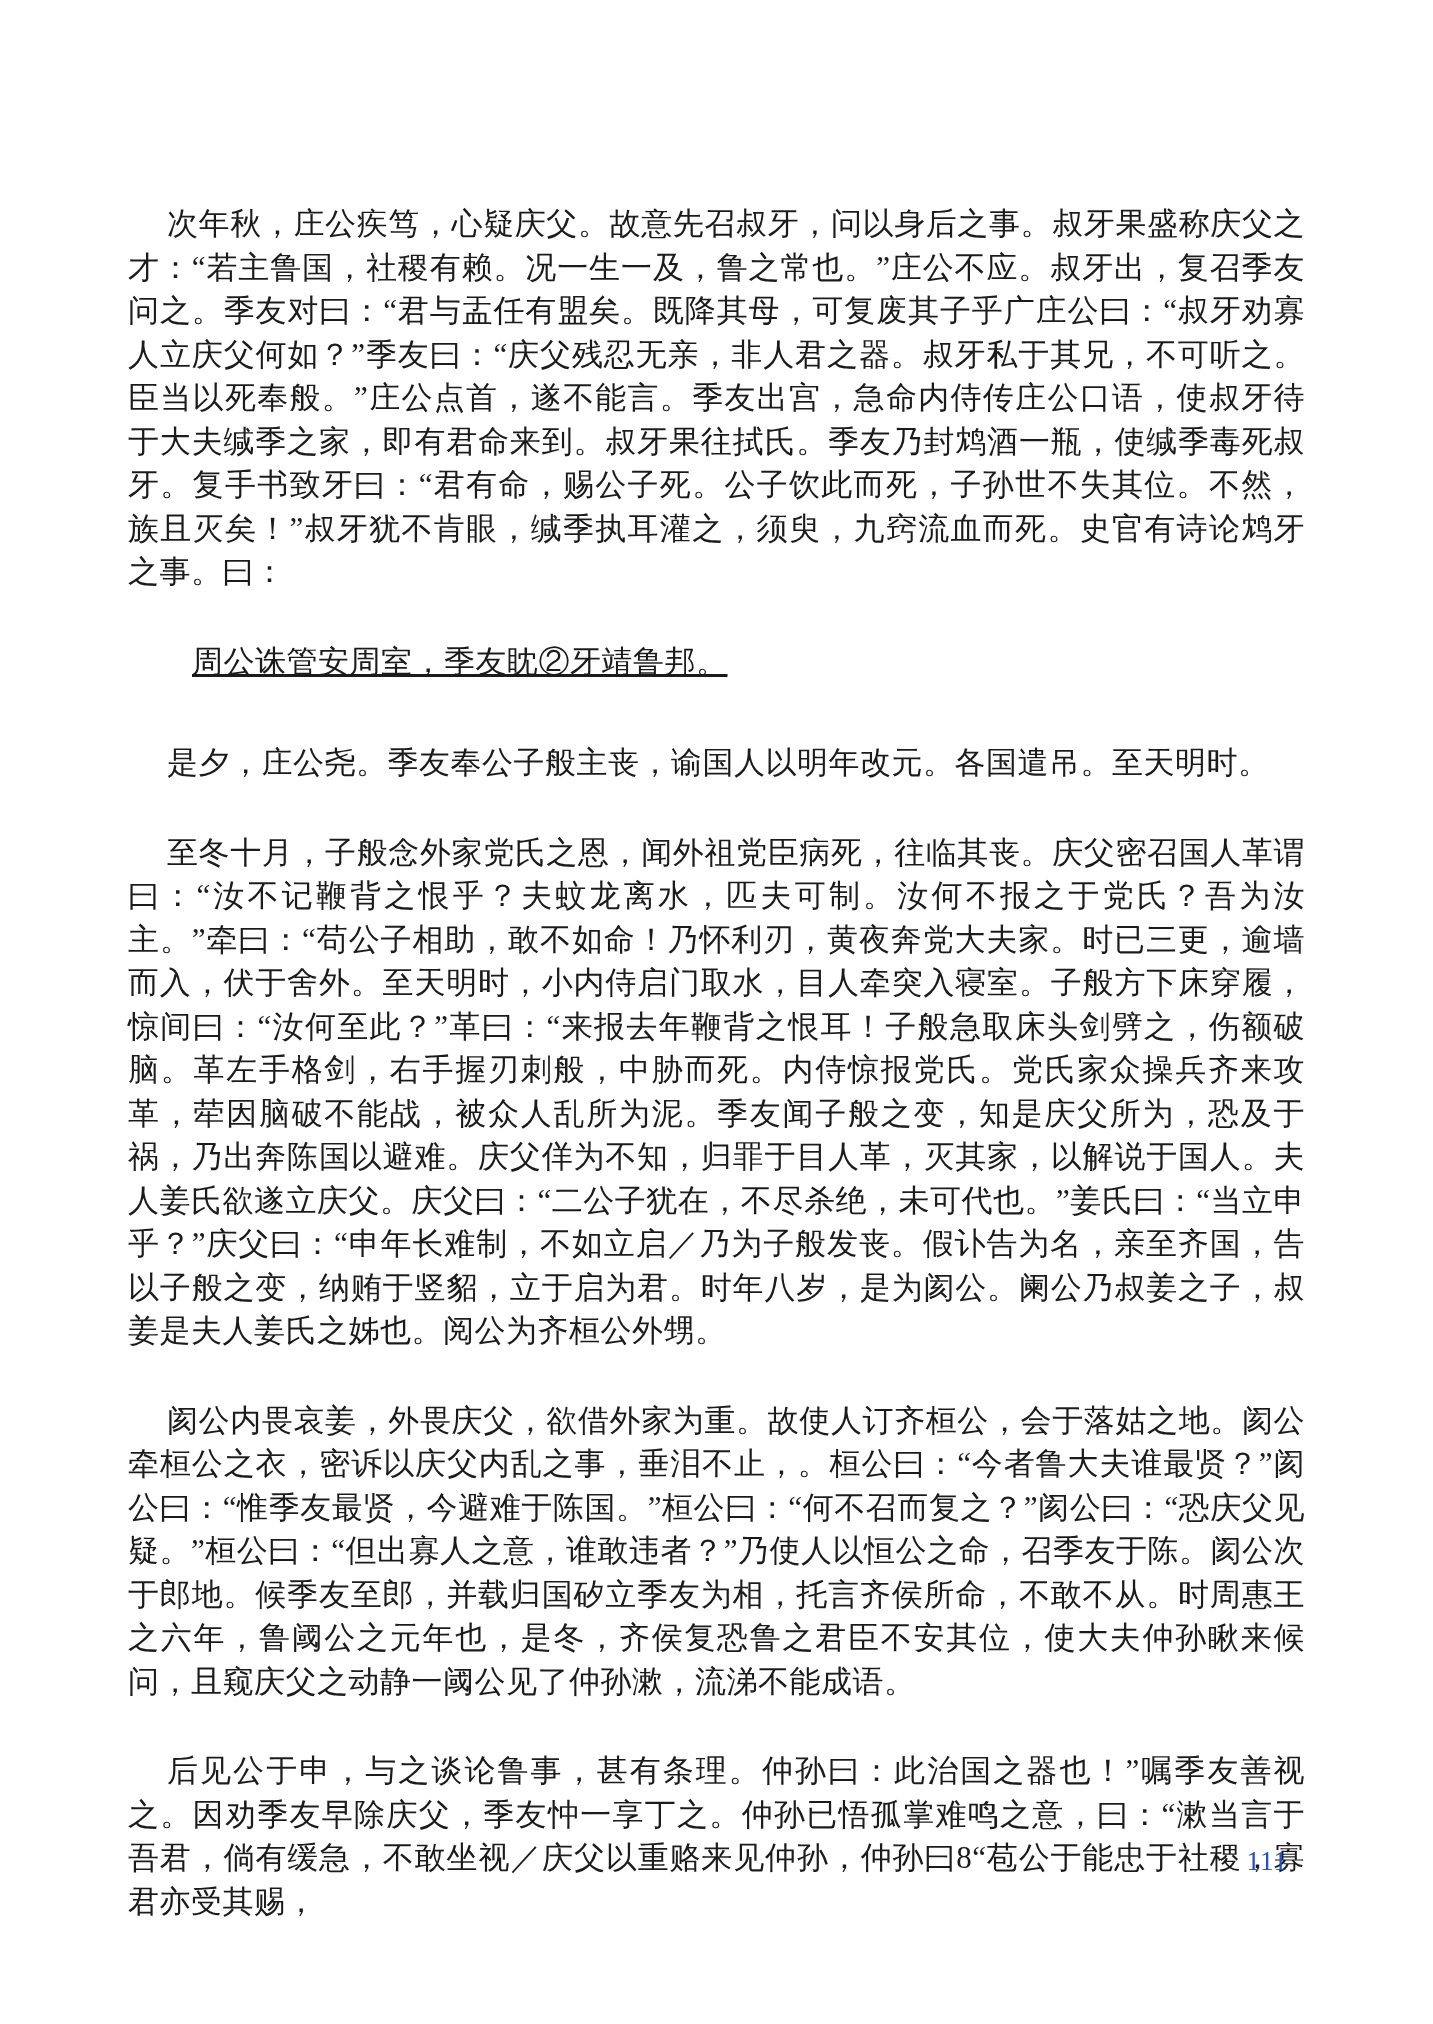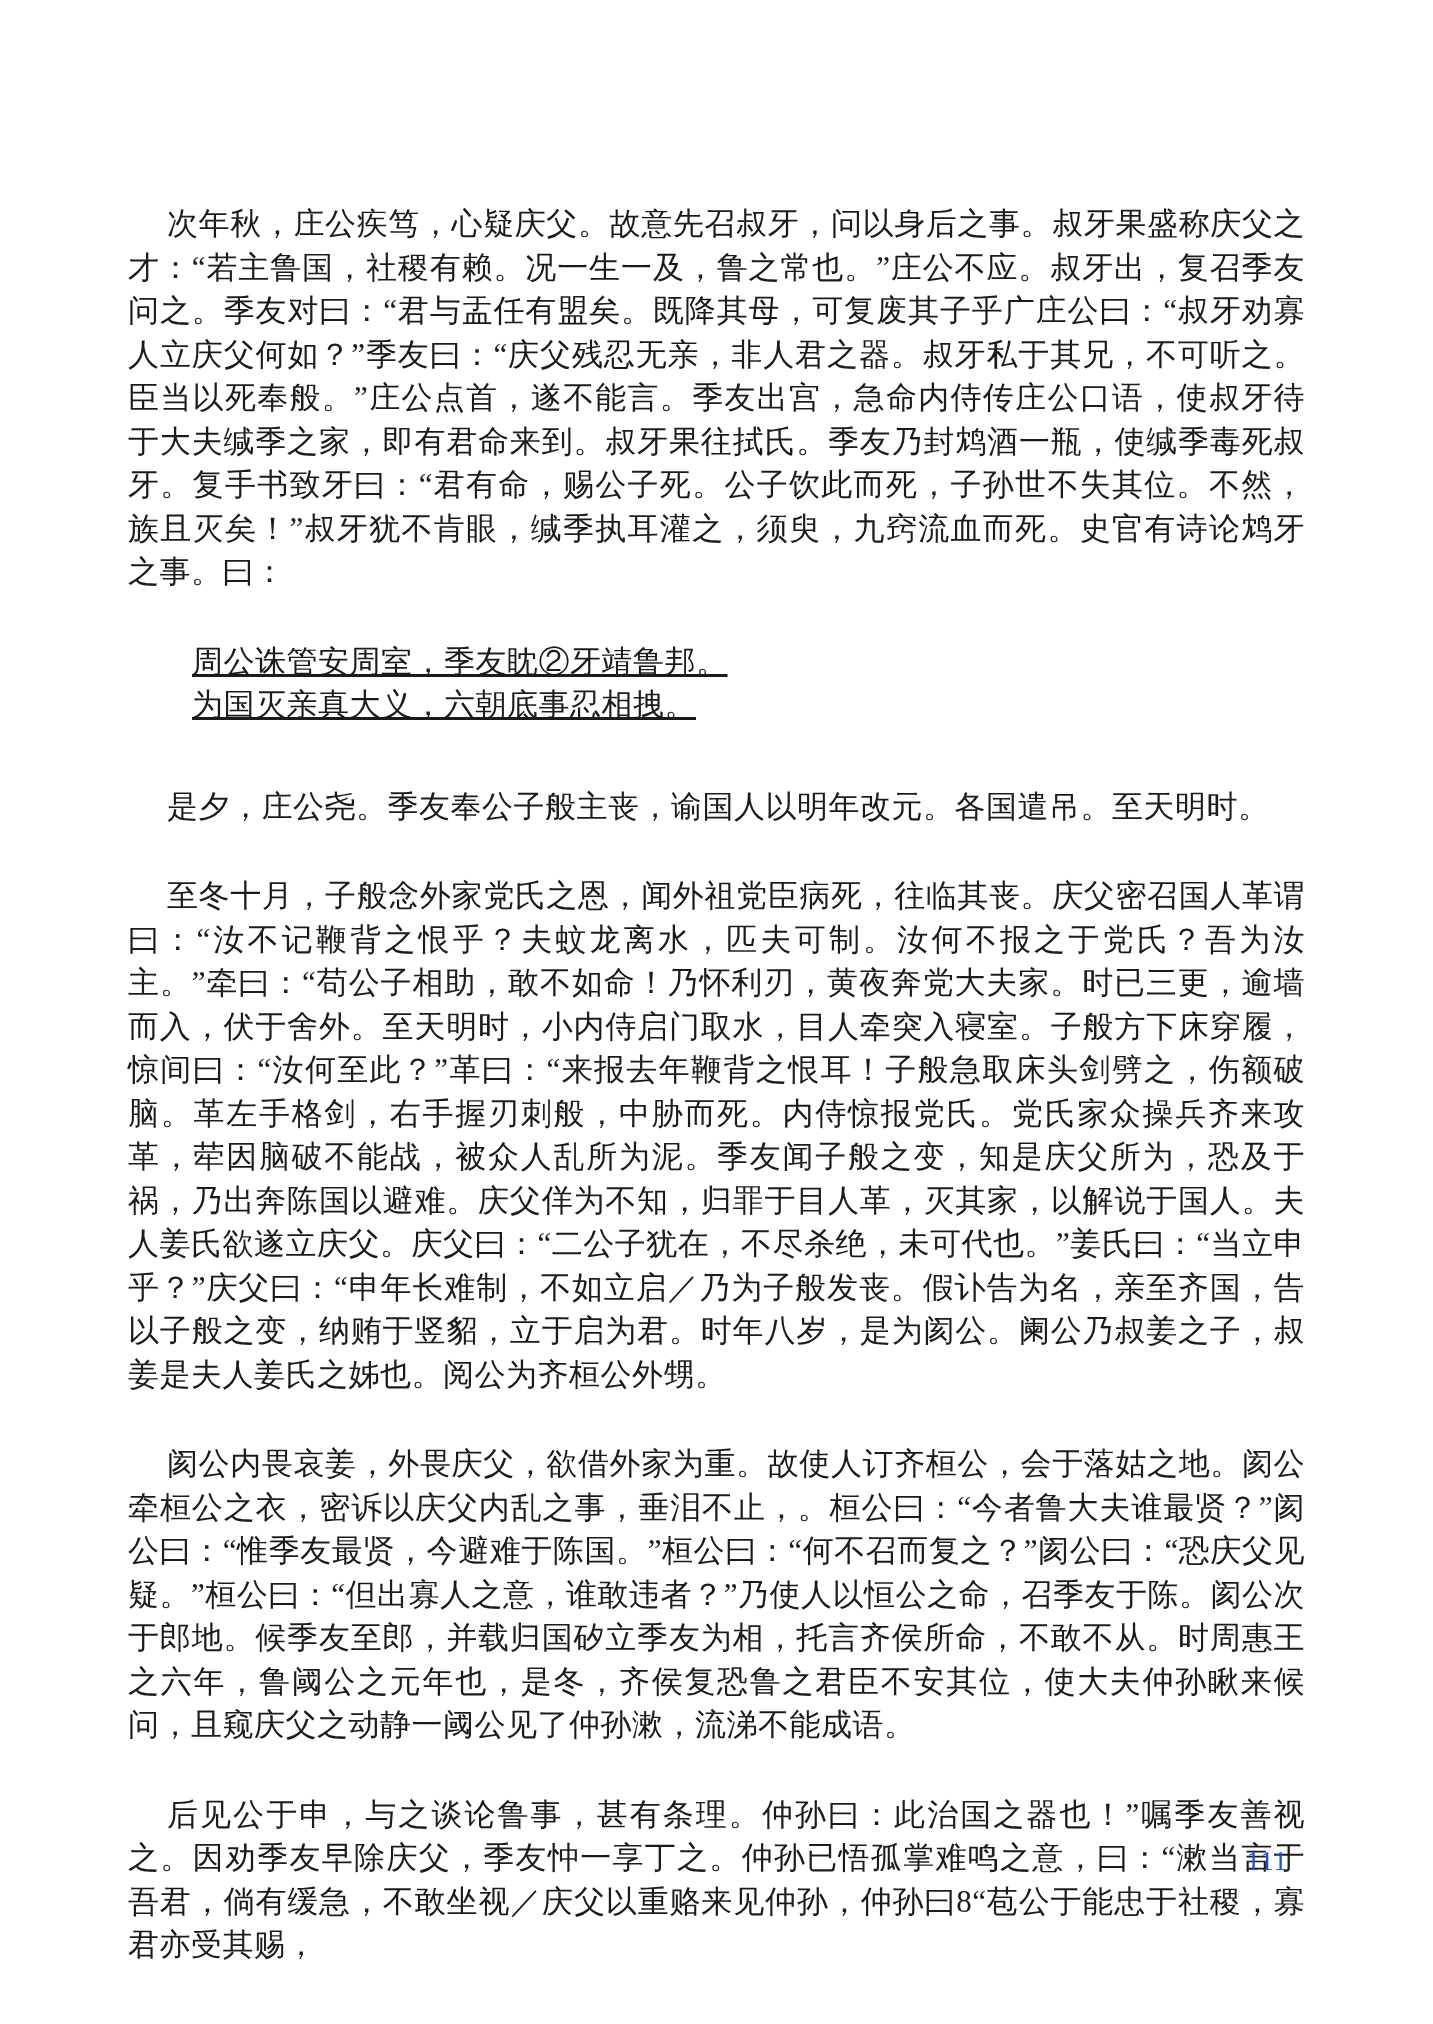--- a/index.html
+++ b/index.html
@@ -52,21 +52,20 @@
   }
 </style>
 </head>
 <body>
 
 <div class="page">
   <div class="text-block">
     <p class="body-para">次年秋，庄公疾笃，心疑庆父。故意先召叔牙，问以身后之事。叔牙果盛称庆父之才：“若主鲁国，社稷有赖。况一生一及，鲁之常也。”庄公不应。叔牙出，复召季友问之。季友对曰：“君与盂任有盟矣。既降其母，可复废其子乎广庄公曰：“叔牙劝寡人立庆父何如？”季友曰：“庆父残忍无亲，非人君之器。叔牙私于其兄，不可听之。臣当以死奉般。”庄公点首，遂不能言。季友出宫，急命内侍传庄公口语，使叔牙待于大夫缄季之家，即有君命来到。叔牙果往拭氏。季友乃封鸩酒一瓶，使缄季毒死叔牙。复手书致牙曰：“君有命，赐公子死。公子饮此而死，子孙世不失其位。不然，族且灭矣！”叔牙犹不肯眼，缄季执耳灌之，须臾，九窍流血而死。史官有诗论鸩牙之事。曰：</p>
     <div class="verse">
       <div class="verse-line">周公诛管安周室，季友眈②牙靖鲁邦。</div>
-      <div class="verse-line">为国灭亲真大义，六朝底事忍相拽。</div>
     </div>
     <p class="body-para">是夕，庄公尧。季友奉公子般主丧，谕国人以明年改元。各国遣吊。至天明时。</p>
     <p class="body-para">至冬十月，子般念外家党氏之恩，闻外祖党臣病死，往临其丧。庆父密召国人革谓曰：“汝不记鞭背之恨乎？夫蚊龙离水，匹夫可制。汝何不报之于党氏？吾为汝主。”牵曰：“苟公子相助，敢不如命！乃怀利刃，黄夜奔党大夫家。时已三更，逾墙而入，伏于舍外。至天明时，小内侍启门取水，目人牵突入寝室。子般方下床穿履，惊间曰：“汝何至此？”革曰：“来报去年鞭背之恨耳！子般急取床头剑劈之，伤额破脑。革左手格剑，右手握刃刺般，中胁而死。内侍惊报党氏。党氏家众操兵齐来攻革，荦因脑破不能战，被众人乱所为泥。季友闻子般之变，知是庆父所为，恐及于祸，乃出奔陈国以避难。庆父佯为不知，归罪于目人革，灭其家，以解说于国人。夫人姜氏欲遂立庆父。庆父曰：“二公子犹在，不尽杀绝，未可代也。”姜氏曰：“当立申乎？”庆父曰：“申年长难制，不如立启／乃为子般发丧。假讣告为名，亲至齐国，告以子般之变，纳贿于竖貂，立于启为君。时年八岁，是为阂公。阑公乃叔姜之子，叔姜是夫人姜氏之姊也。阅公为齐桓公外甥。</p>
     <p class="body-para">阂公内畏哀姜，外畏庆父，欲借外家为重。故使人订齐桓公，会于落姑之地。阂公牵桓公之衣，密诉以庆父内乱之事，垂泪不止，。桓公曰：“今者鲁大夫谁最贤？”阂公曰：“惟季友最贤，今避难于陈国。”桓公曰：“何不召而复之？”阂公曰：“恐庆父见疑。”桓公曰：“但出寡人之意，谁敢违者？”乃使人以恒公之命，召季友于陈。阂公次于郎地。候季友至郎，并载归国矽立季友为相，托言齐侯所命，不敢不从。时周惠王之六年，鲁阈公之元年也，是冬，齐侯复恐鲁之君臣不安其位，使大夫仲孙瞅来候问，且窥庆父之动静一阈公见了仲孙漱，流涕不能成语。</p>
     <p class="body-para">后见公于申，与之谈论鲁事，甚有条理。仲孙曰：此治国之器也！”嘱季友善视之。因劝季友早除庆父，季友忡一享丁之。仲孙已悟孤掌难鸣之意，曰：“漱当言于吾君，倘有缓急，不敢坐视／庆父以重赂来见仲孙，仲孙曰8“苞公于能忠于社稷，寡君亦受其赐，</p>
   </div>
   <div class="page-number">111</div>
 </div>
 
 </body></html>

